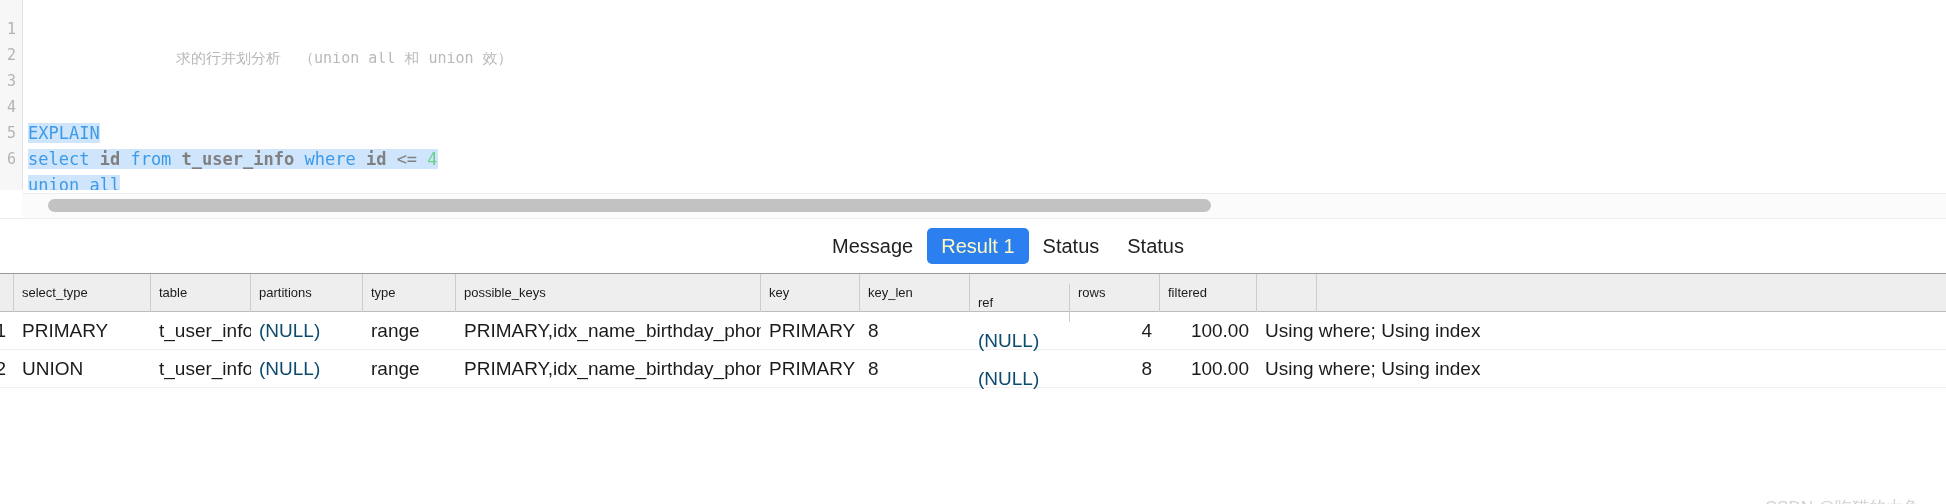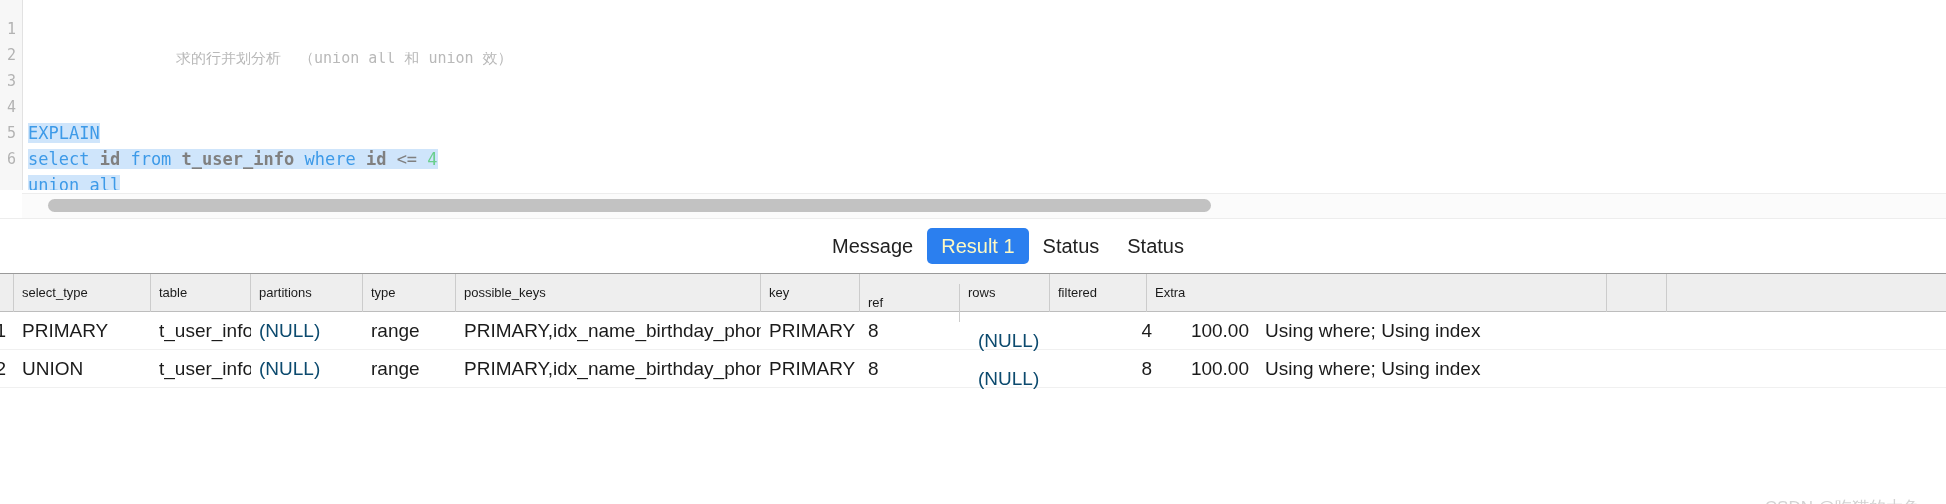--- a/index.html
+++ b/index.html
@@ -240,24 +240,24 @@
 
 <div id="grid">
   <div class="grid-row" id="grid-header">
       <div class="cell c-id">id</div>
       <div class="cell c-selecttype">select_type</div>
       <div class="cell c-table">table</div>
       <div class="cell c-partitions">partitions</div>
       <div class="cell c-type">type</div>
       <div class="cell c-possible">possible_keys</div>
       <div class="cell c-key">key</div>
+      <div class="cell c-keylen">key_len</div>
       <div class="cell c-ref">ref</div>
       <div class="cell c-rows">rows</div>
       <div class="cell c-filtered">filtered</div>
-      <div class="cell c-extra">Extra</div>
       <div class="cell c-pad"></div>
     </div>
   <div id="grid-body">
       <div class="grid-row data-row">
         <div class="cell c-id num-cell">1</div>
         <div class="cell c-selecttype">PRIMARY</div>
         <div class="cell c-table">t_user_info</div>
         <div class="cell c-partitions null-cell">(NULL)</div>
         <div class="cell c-type">range</div>
         <div class="cell c-possible">PRIMARY,idx_name_birthday_phone</div>

